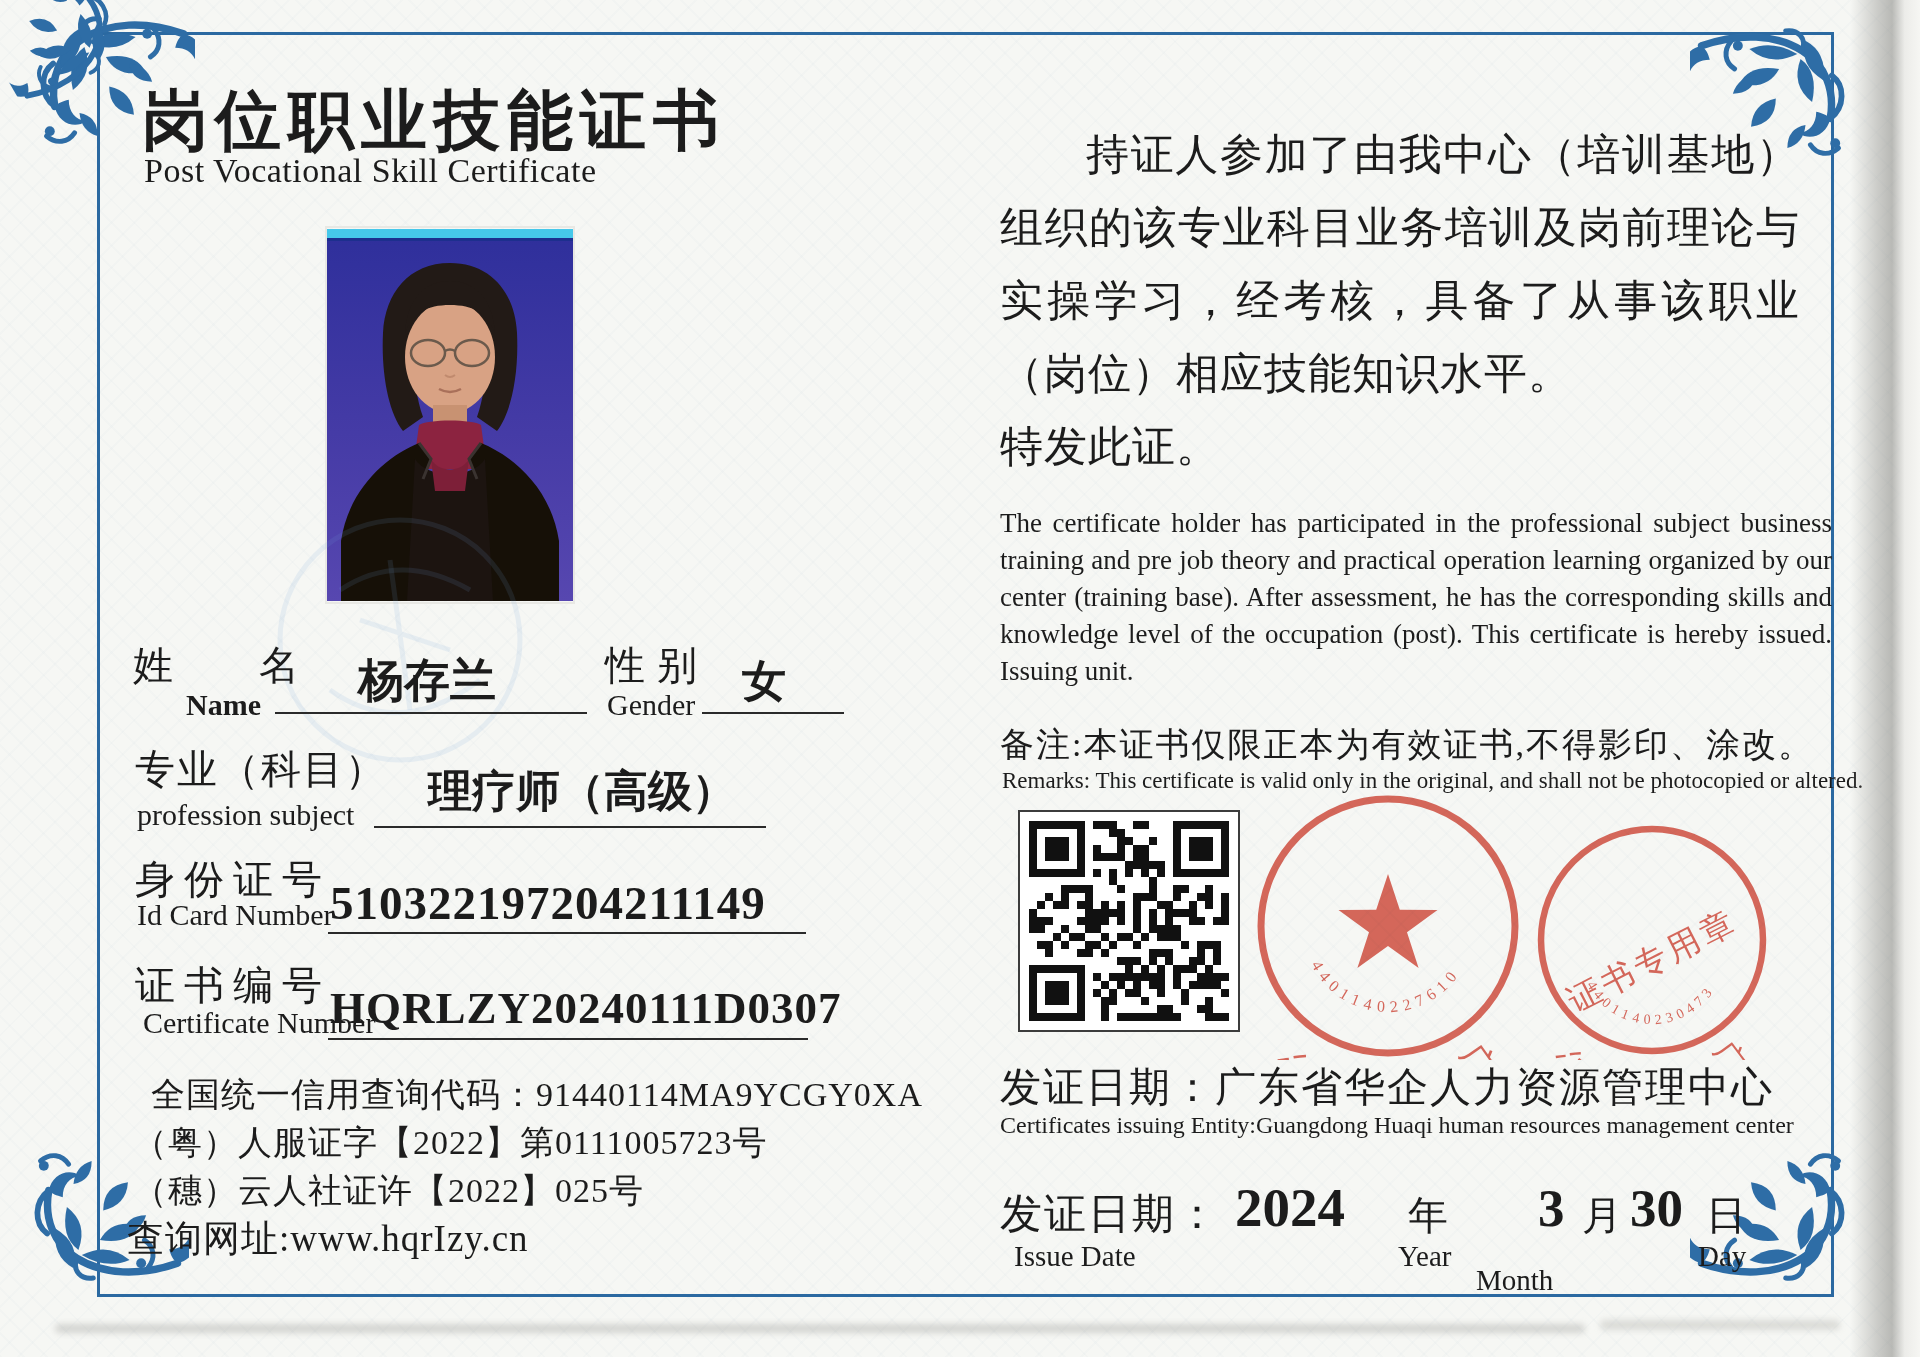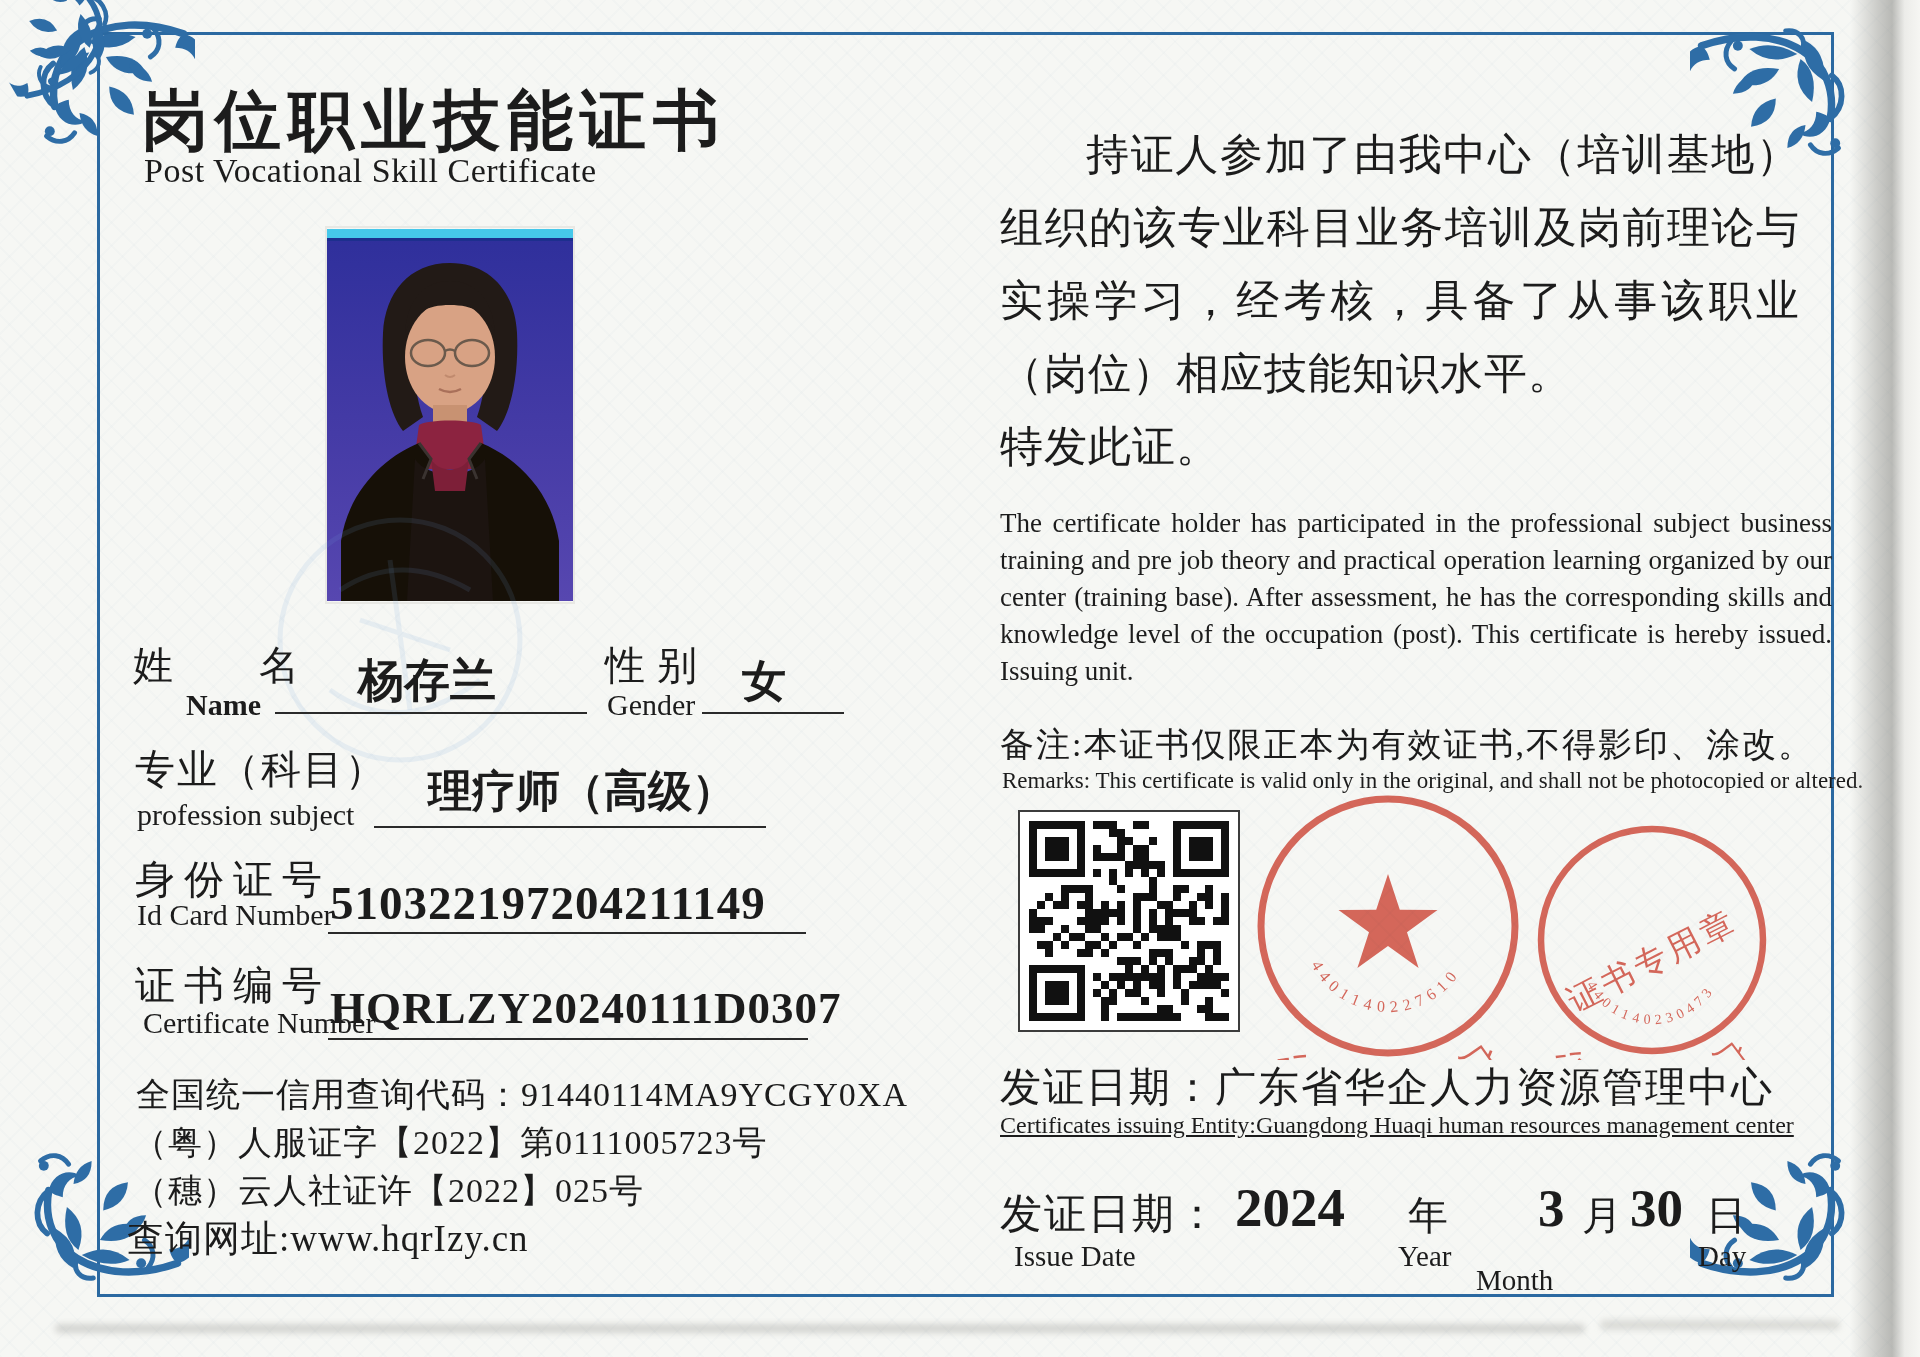--- a/index.html
+++ b/index.html
@@ -180,21 +180,21 @@
   <div class="abs lab-cn" style="left:135px;top:852px;letter-spacing:9px;">身份证号</div>
   <div class="abs lab-en" style="left:137px;top:898px;">Id Card Number</div>
   <div class="abs val-num" style="left:330px;top:876px;">510322197204211149</div>
   <div class="uline" style="left:328px;top:932px;width:478px;"></div>
 
   <div class="abs lab-cn" style="left:135px;top:958px;letter-spacing:9px;">证书编号</div>
   <div class="abs lab-en" style="left:143px;top:1006px;">Certificate Number</div>
   <div class="abs val-num" style="left:330px;top:982px;font-size:45px;">HQRLZY20240111D0307</div>
   <div class="uline" style="left:328px;top:1038px;width:480px;"></div>
 
-  <div class="abs reg" style="left:136px;top:1072px;">全国统一信用查询代码：91440114MA9YCGY0XA</div>
+  <div class="abs reg" style="left:151px;top:1072px;">全国统一信用查询代码：91440114MA9YCGY0XA</div>
   <div class="abs reg" style="left:133px;top:1120px;">（粤）人服证字【2022】第0111005723号</div>
   <div class="abs reg" style="left:133px;top:1168px;">（穗）云人社证许【2022】025号</div>
   <div class="abs reg" style="left:127px;top:1214px;font-size:37px;">查询网址:www.hqrIzy.cn</div>
 
   <div class="abs stmt-cn" style="left:1000px;top:118px;width:800px;text-indent:2em;">持证人参加了由我中心（培训基地）组织的该专业科目业务培训及岗前理论与实操学习，经考核，具备了从事该职业（岗位）相应技能知识水平。</div>
   <div class="abs stmt-cn" style="left:1000px;top:410px;width:800px;">特发此证。</div>
   <div class="abs stmt-en" style="left:1000px;top:505px;width:832px;">The certificate holder has participated in the professional subject business training and pre job theory and practical operation learning organized by our center (training base). After assessment, he has the corresponding skills and knowledge level of the occupation (post). This certificate is hereby issued. Issuing unit.</div>
   <div class="abs rem-cn" style="left:1000px;top:722px;">备注:本证书仅限正本为有效证书,不得影印、涂改。</div>
   <div class="abs rem-en" style="left:1002px;top:768px;">Remarks: This certificate is valid only in the original, and shall not be photocopied or altered.</div>
 
@@ -448,21 +448,21 @@
         <textPath href="#s2ring" startOffset="66">广东省华企人力资源管理中心</textPath>
       </text>
       <text x="120" y="152" text-anchor="middle" font-size="33" letter-spacing="4" transform="rotate(-27 120 140)" stroke="none" font-family="'Liberation Serif',serif">证书专用章</text>
       <text font-size="14" letter-spacing="5" fill="#d85548" stroke="none" font-family="'Liberation Serif',serif">
         <textPath href="#s2ser" startOffset="36">4401140230473</textPath>
       </text>
     </g>
   </svg>
 
   <div class="abs ent-cn" style="left:1000px;top:1060px;">发证日期：广东省华企人力资源管理中心</div>
-  <div class="abs ent-en" style="left:1000px;top:1112px;text-decoration:underline;">Certificates issuing Entity:Guangdong Huaqi human resources management center</div>
+  <div class="abs ent-en" style="left:1000px;top:1112px;">Certificates issuing Entity:Guangdong Huaqi human resources management center</div>
 
   <div class="abs date-lab" style="left:1000px;top:1186px;">发证日期：</div>
   <div class="abs date-en" style="left:1014px;top:1240px;">Issue Date</div>
   <div class="abs date-big" style="left:1235px;top:1176px;">2024</div>
   <div class="abs date-unit" style="left:1408px;top:1188px;">年</div>
   <div class="abs date-en" style="left:1398px;top:1240px;">Year</div>
   <div class="abs date-big" style="left:1538px;top:1178px;font-size:53px;">3</div>
   <div class="abs date-unit" style="left:1582px;top:1188px;">月</div>
   <div class="abs date-en" style="left:1476px;top:1240px;margin-top:24px;">Month</div>
   <div class="abs date-big" style="left:1630px;top:1178px;font-size:53px;">30</div>

